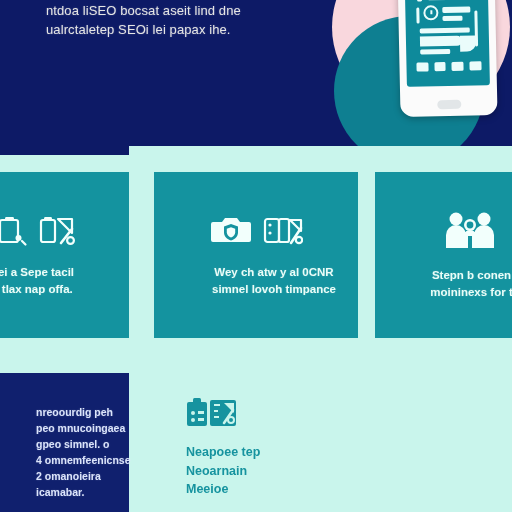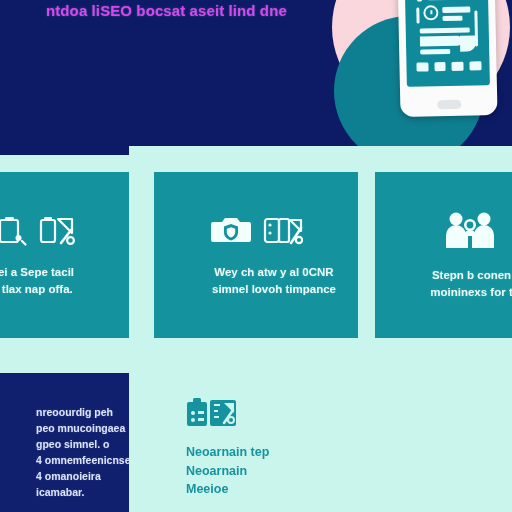--- a/index.html
+++ b/index.html
@@ -14,21 +14,21 @@
   
   .hero{
     position:absolute;left:0;top:0;width:512px;height:146px;
     background:#0d1a66;overflow:hidden;
   }
   .hero-notch{
     position:absolute;left:0;top:146px;width:129px;height:9px;background:#0d1a66;
   }
   .hero-headline{
     position:absolute;left:46px;top:1px;width:240px;
-    color:#d946ef;font-size:15px;line-height:19px;font-weight:700;
+    color:#e5e5e5;font-size:13px;line-height:19px;font-weight:400;
     letter-spacing:.1px;
     text-shadow:0 0 2px rgba(255,255,255,.25);
     filter:blur(.35px);
   }
   .hero-headline div{white-space:nowrap;}
 
   
   .circle-pink{
     position:absolute;left:332px;top:-62px;width:178px;height:178px;border-radius:50%;
     background:#f9d7dd;
@@ -138,20 +138,21 @@
         <div class="blk" style="left:10px;top:89px;width:12px;height:9px;"></div>
         <div class="blk" style="left:28px;top:89px;width:11px;height:9px;"></div>
         <div class="blk" style="left:45px;top:89px;width:12px;height:9px;"></div>
         <div class="blk" style="left:63px;top:89px;width:12px;height:9px;"></div>
       </div>
       <div class="phone-home"></div>
     </div>
 
     <div class="hero-headline">
       <div>ntdoa liSEO bocsat aseit lind dne</div>
+      <div>ualrctaletep SEOi lei papax ihe.</div>
     </div>
   </div>
   <div class="hero-notch"></div>
 
   <div class="card" id="card-1">
     <div class="card-icons">
       <svg class="ic" width="34" height="34" viewBox="0 0 34 34">
         <rect x="6" y="7" width="18" height="22" rx="2" fill="none" stroke="#f2fffc" stroke-width="2.2"></rect>
         <rect x="11" y="4" width="9" height="4" rx="1.4" fill="#f2fffc"></rect>
         <circle cx="24.5" cy="25" r="3" fill="#f2fffc"></circle>
@@ -213,21 +214,21 @@
       <div>moininexs for t</div>
     </div>
   </div>
 
   <div class="bottom-panel">
     <div class="bottom-list">
       <div>nreoourdig peh</div>
       <div>peo mnucoingaea</div>
       <div>gpeo simnel. o</div>
       <div>4 omnemfeenicnse</div>
-      <div>4 omanoieira</div>
+      <div>2 omanoieira</div>
       <div>icamabar.</div>
     </div>
   </div>
 
   <div class="bottom-center">
     <div class="bc-icon">
       <svg width="54" height="34" viewBox="0 0 54 34">
         <rect x="1" y="6" width="20" height="24" rx="2" fill="#16939f"></rect>
         <rect x="7" y="2" width="8" height="5" rx="1.5" fill="#16939f"></rect>
         <circle cx="7" cy="17" r="2" fill="#c9f5ec"></circle>
@@ -237,19 +238,19 @@
         <rect x="24" y="4" width="26" height="26" rx="2" fill="#16939f"></rect>
         <path d="M28 9 L34 9" stroke="#c9f5ec" stroke-width="2"></path>
         <path d="M28 15 L32 15" stroke="#c9f5ec" stroke-width="2"></path>
         <path d="M28 21 L33 21" stroke="#c9f5ec" stroke-width="2"></path>
         <path d="M38 7 L48 7 L48 17 Z" fill="#c9f5ec"></path>
         <path d="M38 27 L47 14" stroke="#c9f5ec" stroke-width="2.6" stroke-linecap="round"></path>
         <circle cx="45" cy="24" r="3" fill="none" stroke="#c9f5ec" stroke-width="2"></circle>
       </svg>
     </div>
     <div class="bc-text">
-      <div>Neoarnain  tep</div>
+      <div>Neapoee  tep</div>
       <div>Neoarnain</div>
       <div>Meeioe</div>
     </div>
   </div>
 
 </div>
 
 </body></html>

